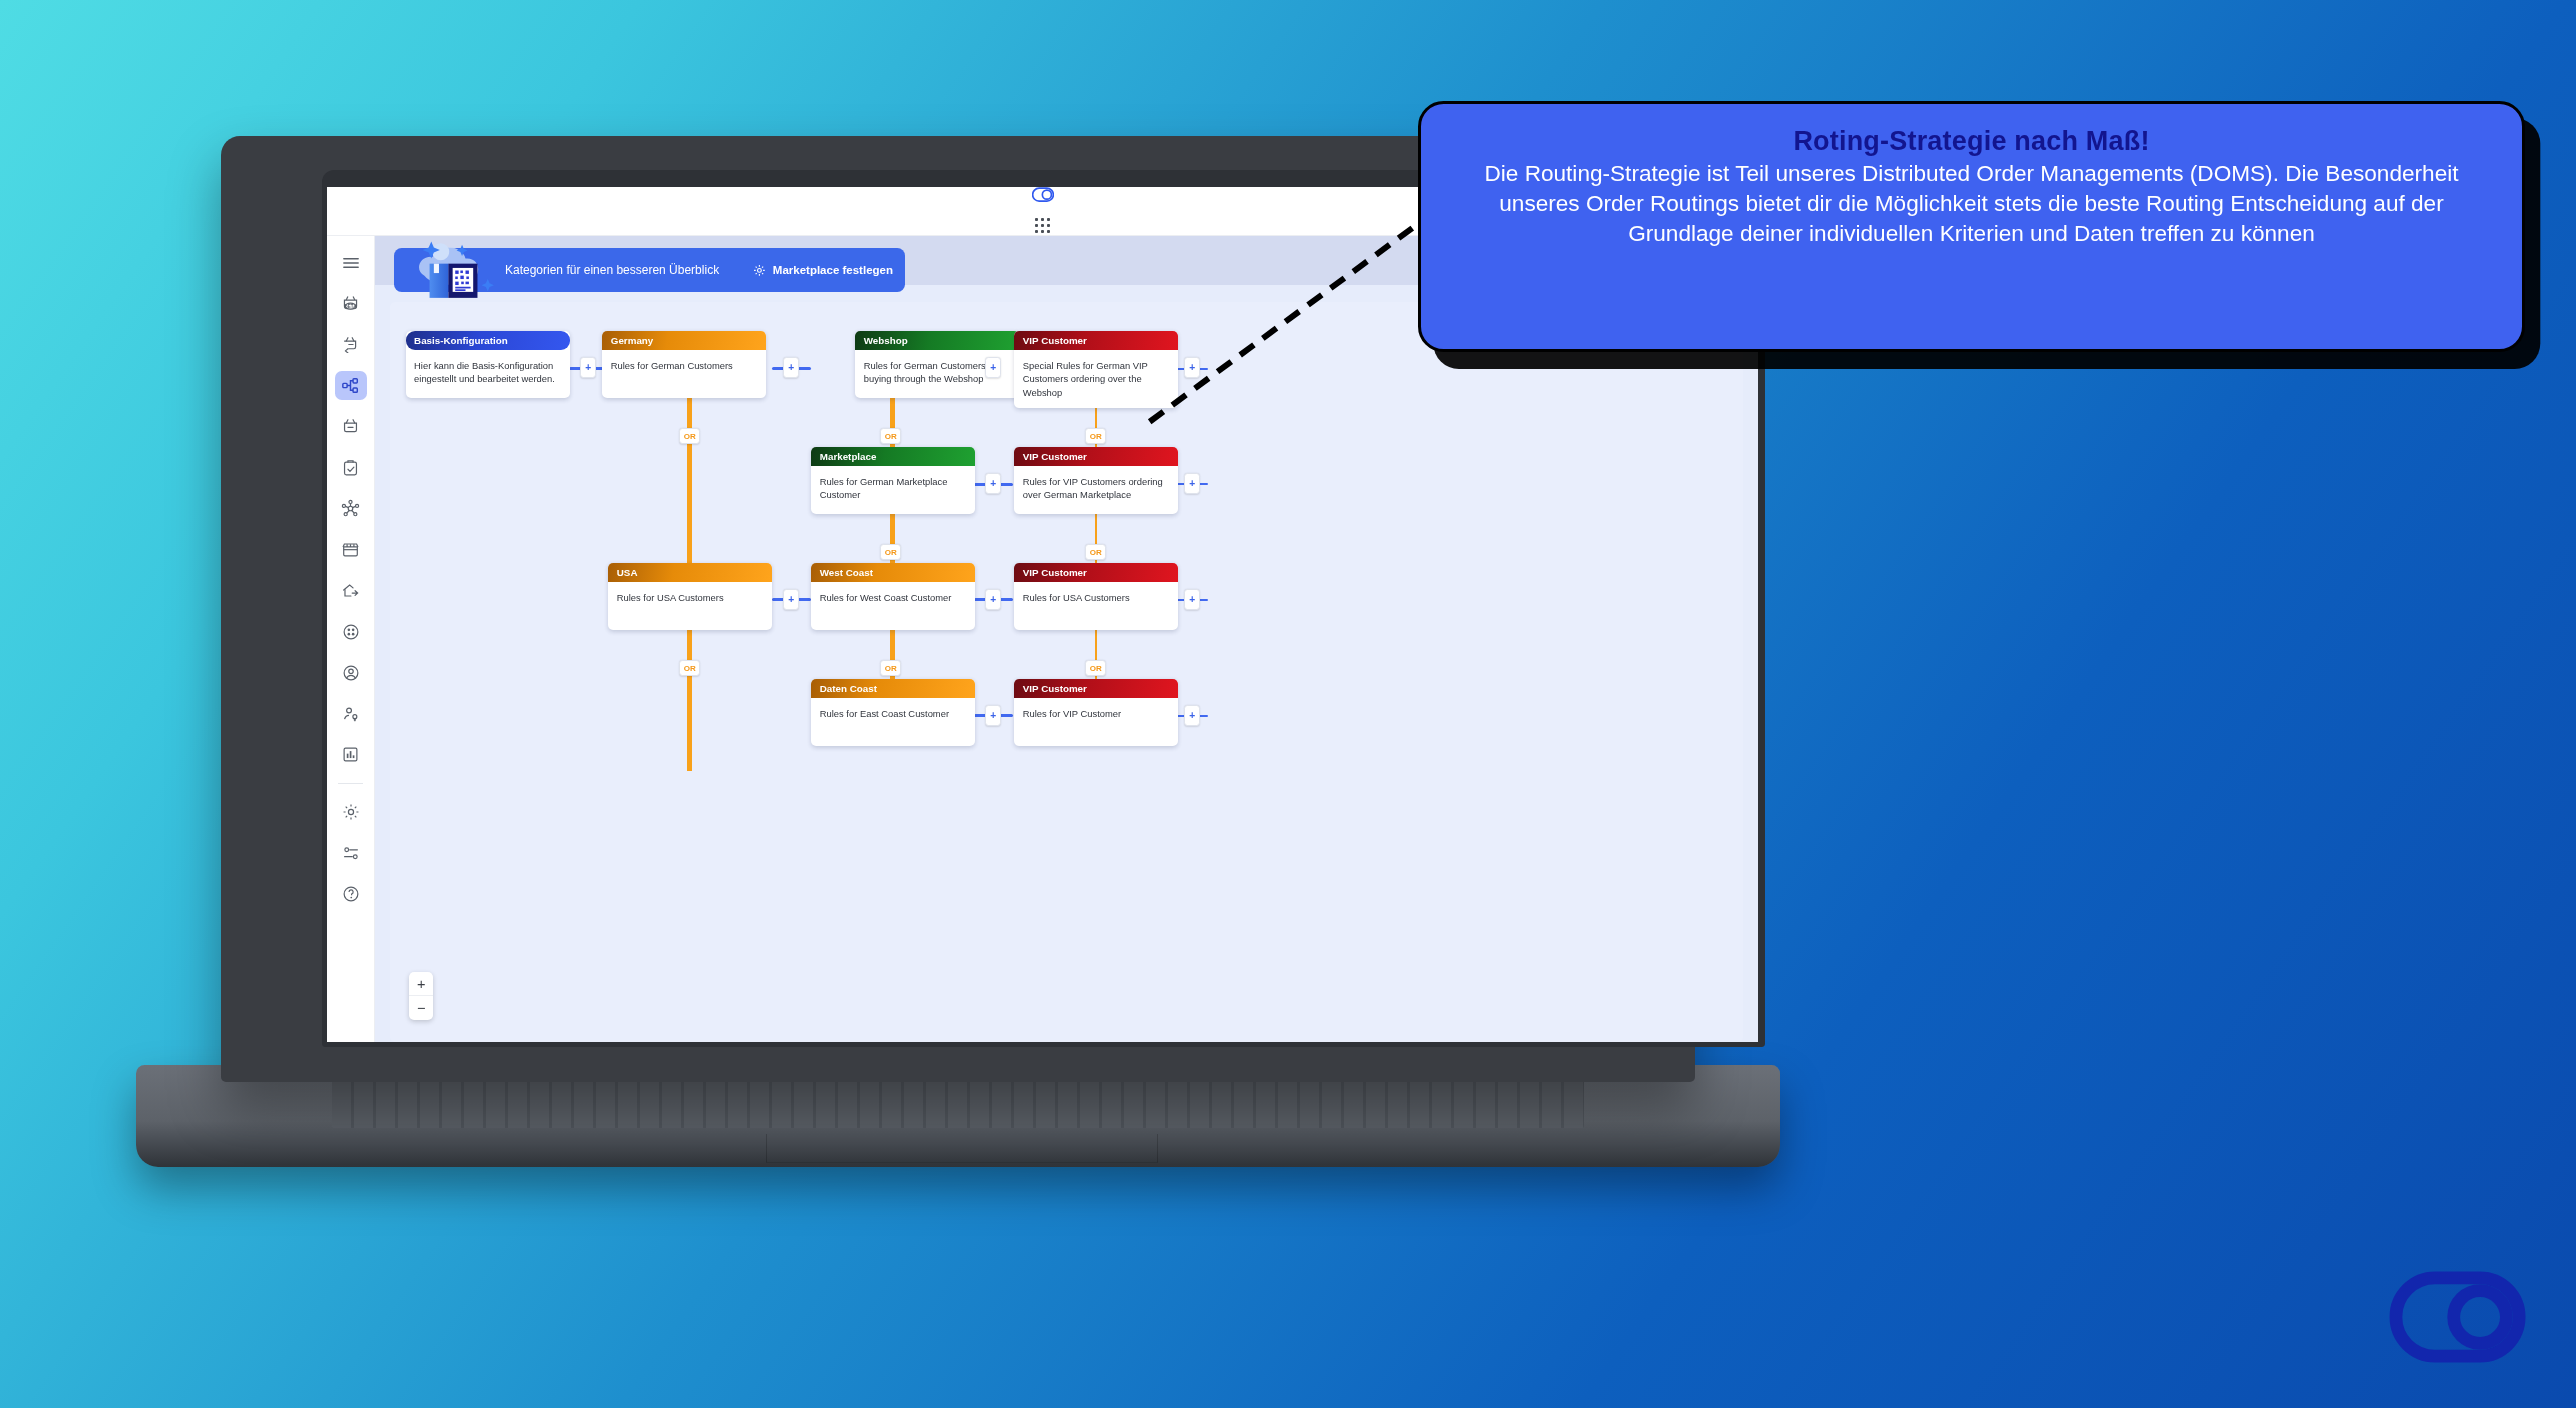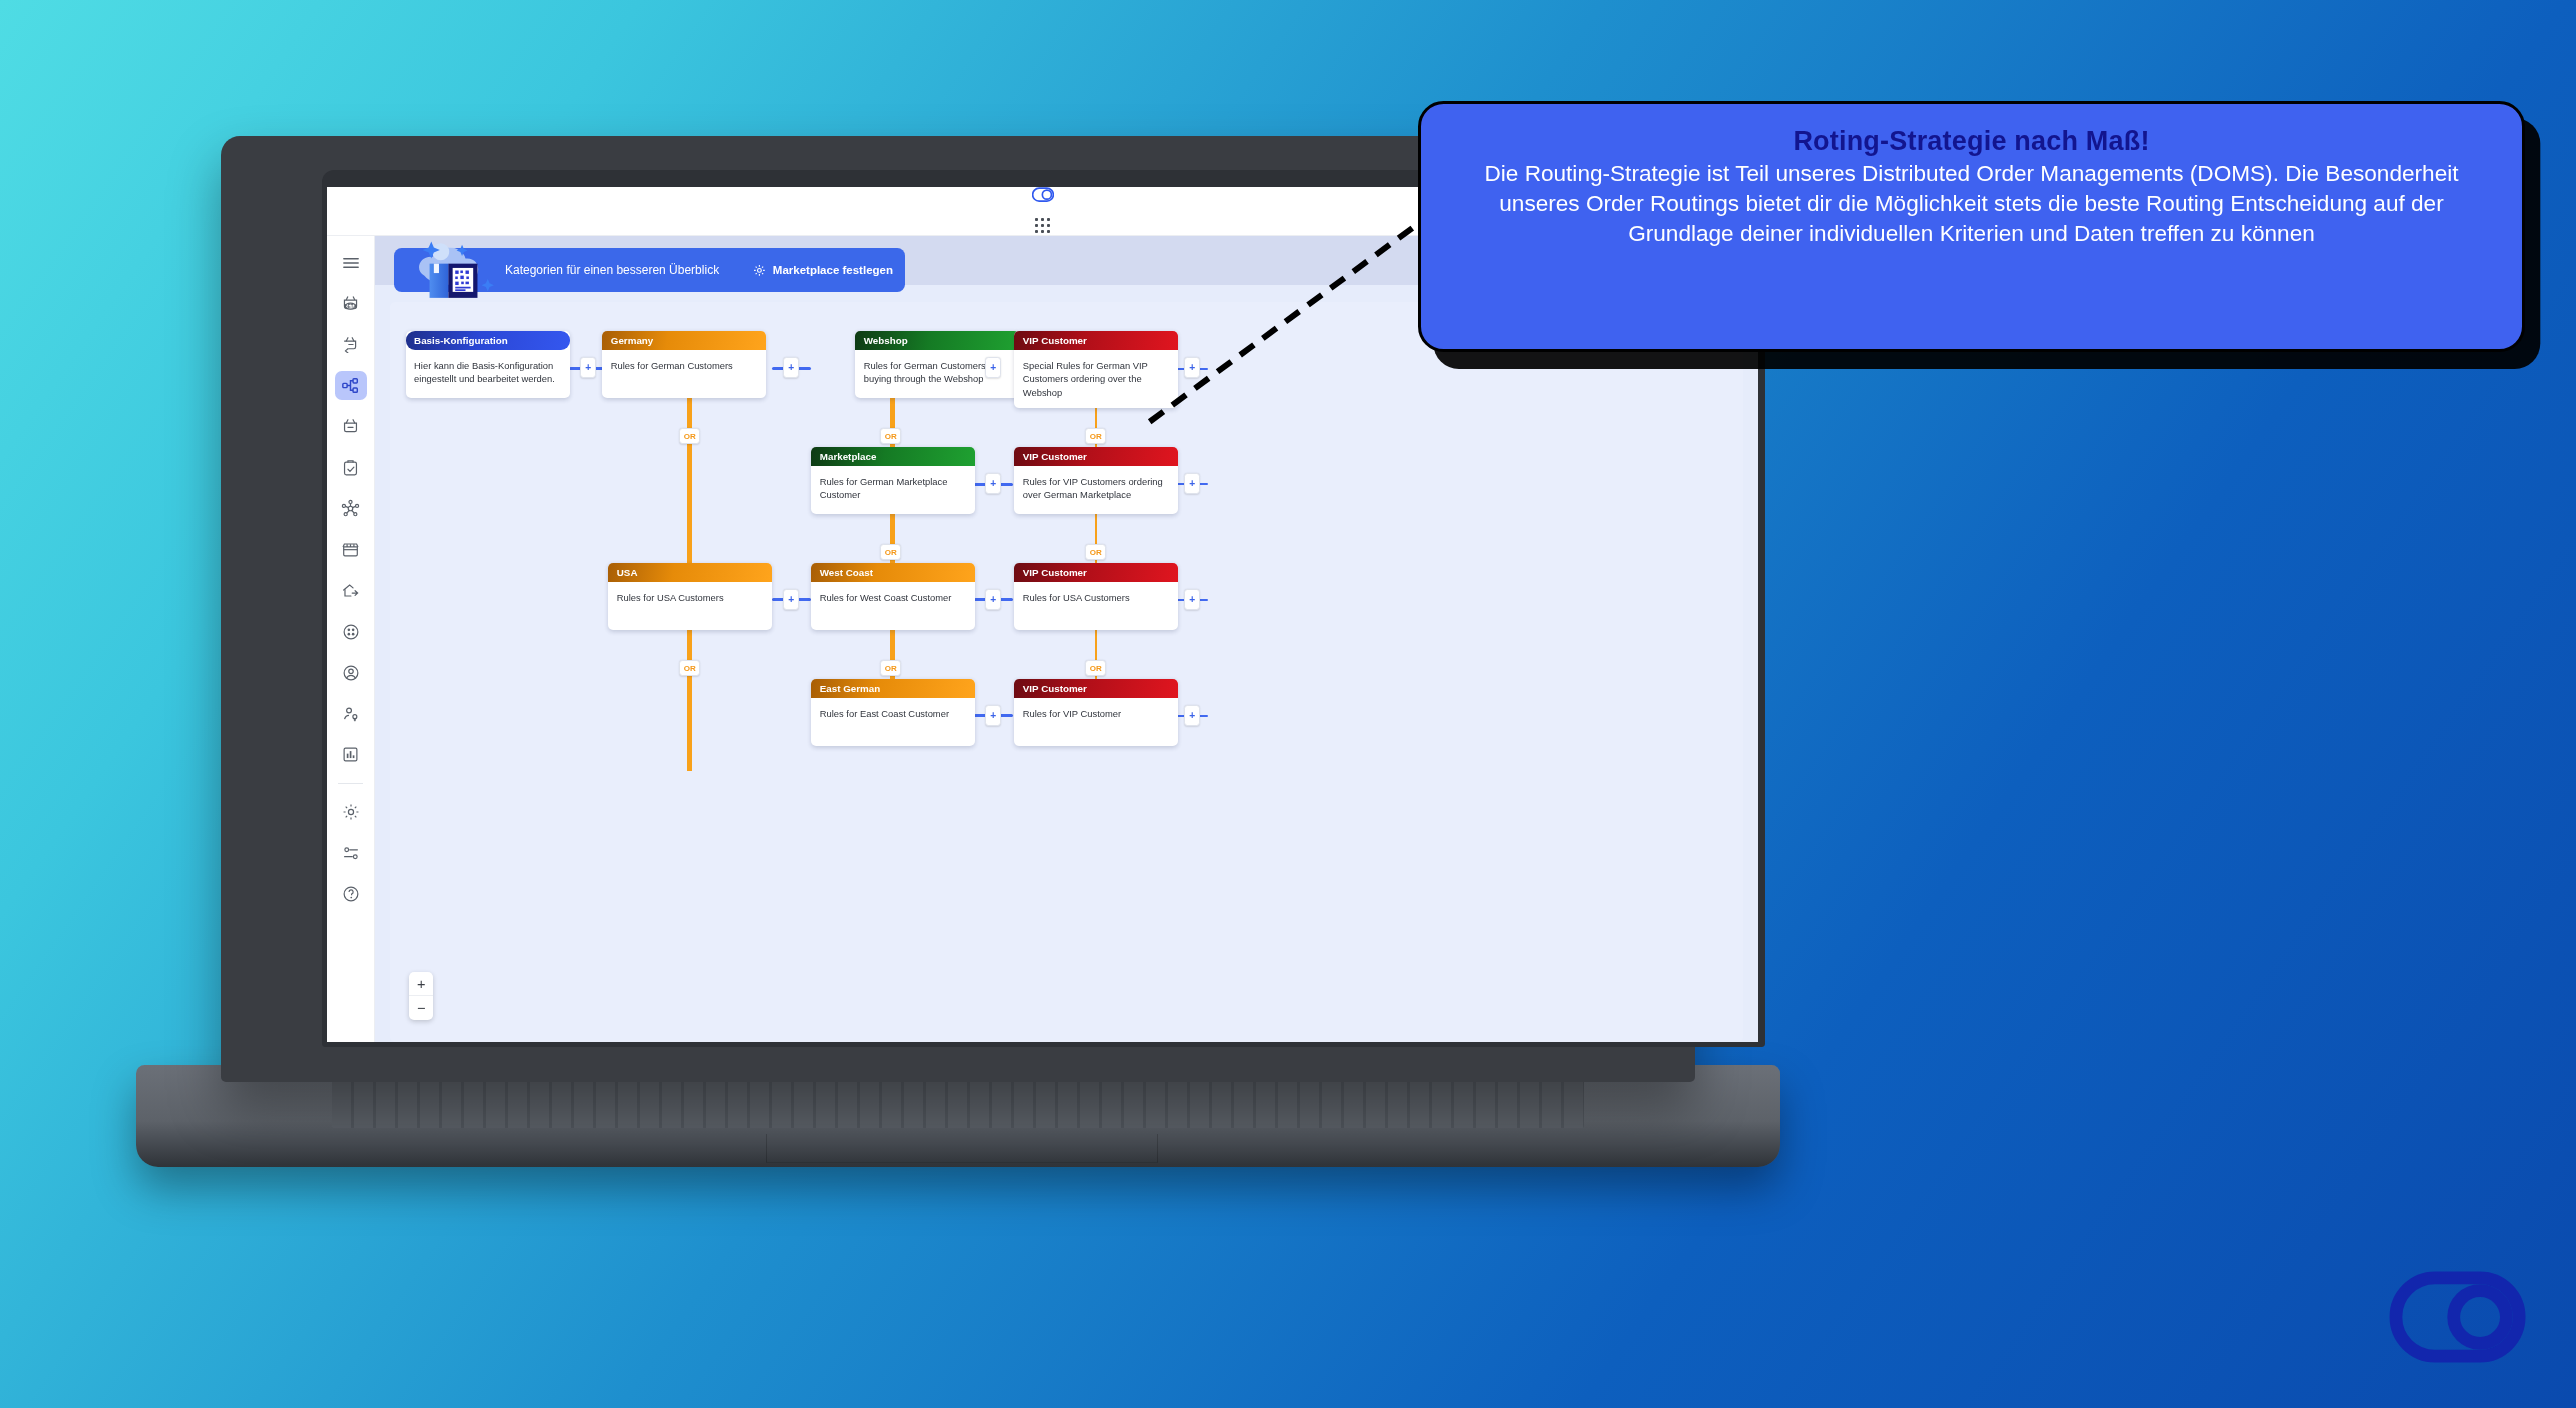--- a/index.html
+++ b/index.html
@@ -416,21 +416,21 @@
                 </div>
                 <div class="node" style="left: 421px; top: 261px;">
                   <div class="node-head h-orange">West Coast</div>
                   <div class="node-body">Rules for West Coast Customer</div>
                 </div>
                 <div class="node" style="left: 624px; top: 261px;">
                   <div class="node-head h-red">VIP Customer</div>
                   <div class="node-body">Rules for USA Customers</div>
                 </div>
                 <div class="node" style="left: 421px; top: 377px;">
-                  <div class="node-head h-orange">East German</div>
+                  <div class="node-head h-orange">Daten Coast</div>
                   <div class="node-body">Rules for East Coast Customer</div>
                 </div>
                 <div class="node" style="left: 624px; top: 377px;">
                   <div class="node-head h-red">VIP Customer</div>
                   <div class="node-body">Rules for VIP Customer</div>
                 </div>
               </div>
             <div id="badge-layer">
                 <div class="plusbtn" style="left: 190px; top: 55px;">+</div>
                 <div class="plusbtn" style="left: 393px; top: 55px;">+</div>

